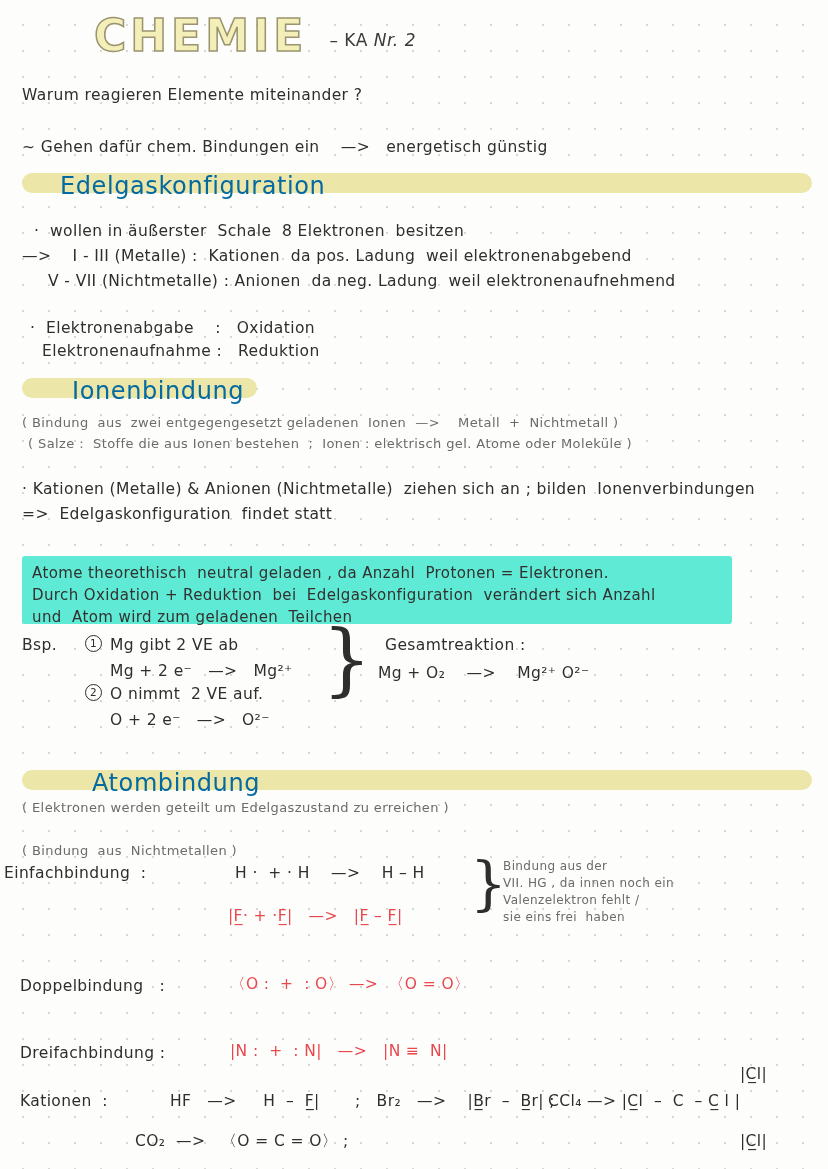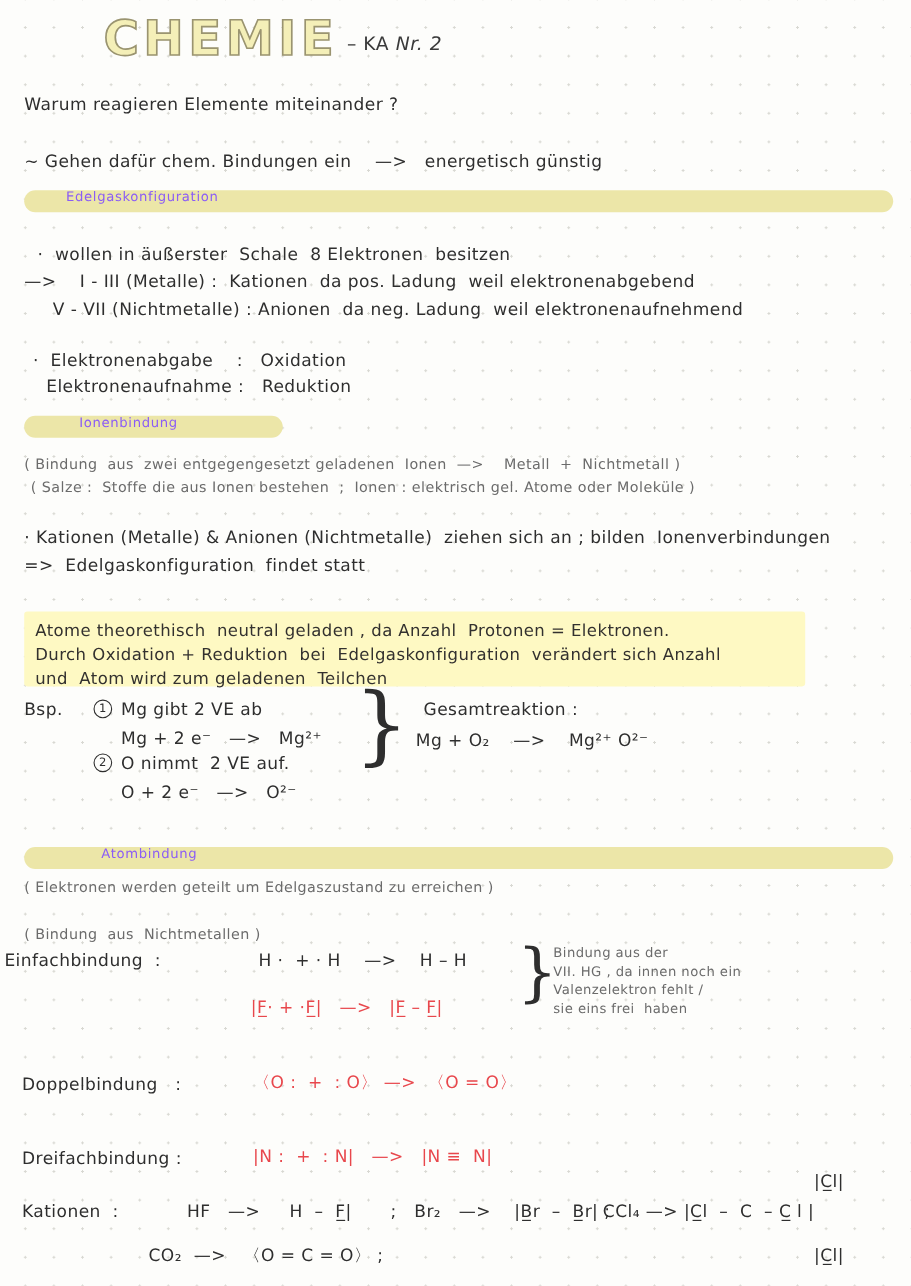--- a/index.html
+++ b/index.html
@@ -30,21 +30,21 @@
     padding: 0;
   }
 
   
   .title-row {
     position: absolute;
     left: 88px;
     top: 14px;
     display: flex;
     align-items: flex-end;
-    gap: 2px;
+    gap: 16px;
   }
   .title-main {
     font-family: "DejaVu Sans", sans-serif;
     font-size: 44px;
     font-weight: bold;
     letter-spacing: 4px;
     color: #f4efb8;
     -webkit-text-stroke: 1.5px #9a9470;
     text-shadow: 0 0 0 #000;
     line-height: 1;
@@ -78,30 +78,30 @@
 
   
   .sec {
     position: absolute;
     height: 20px;
     background: #ece6a8;
     border-radius: 10px;
   }
   .sec-label {
     position: absolute;
-    font-size: 12px;
-    color: #8b5cf6;
+    font-size: 24px;
+    color: #0369a1;
     letter-spacing: .6px;
     white-space: pre;
   }
 
   
   .pinkbox {
     position: absolute;
-    background: #fef9c3;
+    background: #5eead4;
     border-radius: 3px;
   }
   .pinkbox .hw { color: #33312f; font-size: 15px; line-height: 1.55; }
 
   
   .red { color: #e8474c; }
 
   .brace {
     position: absolute;
     font-size: 58px;

